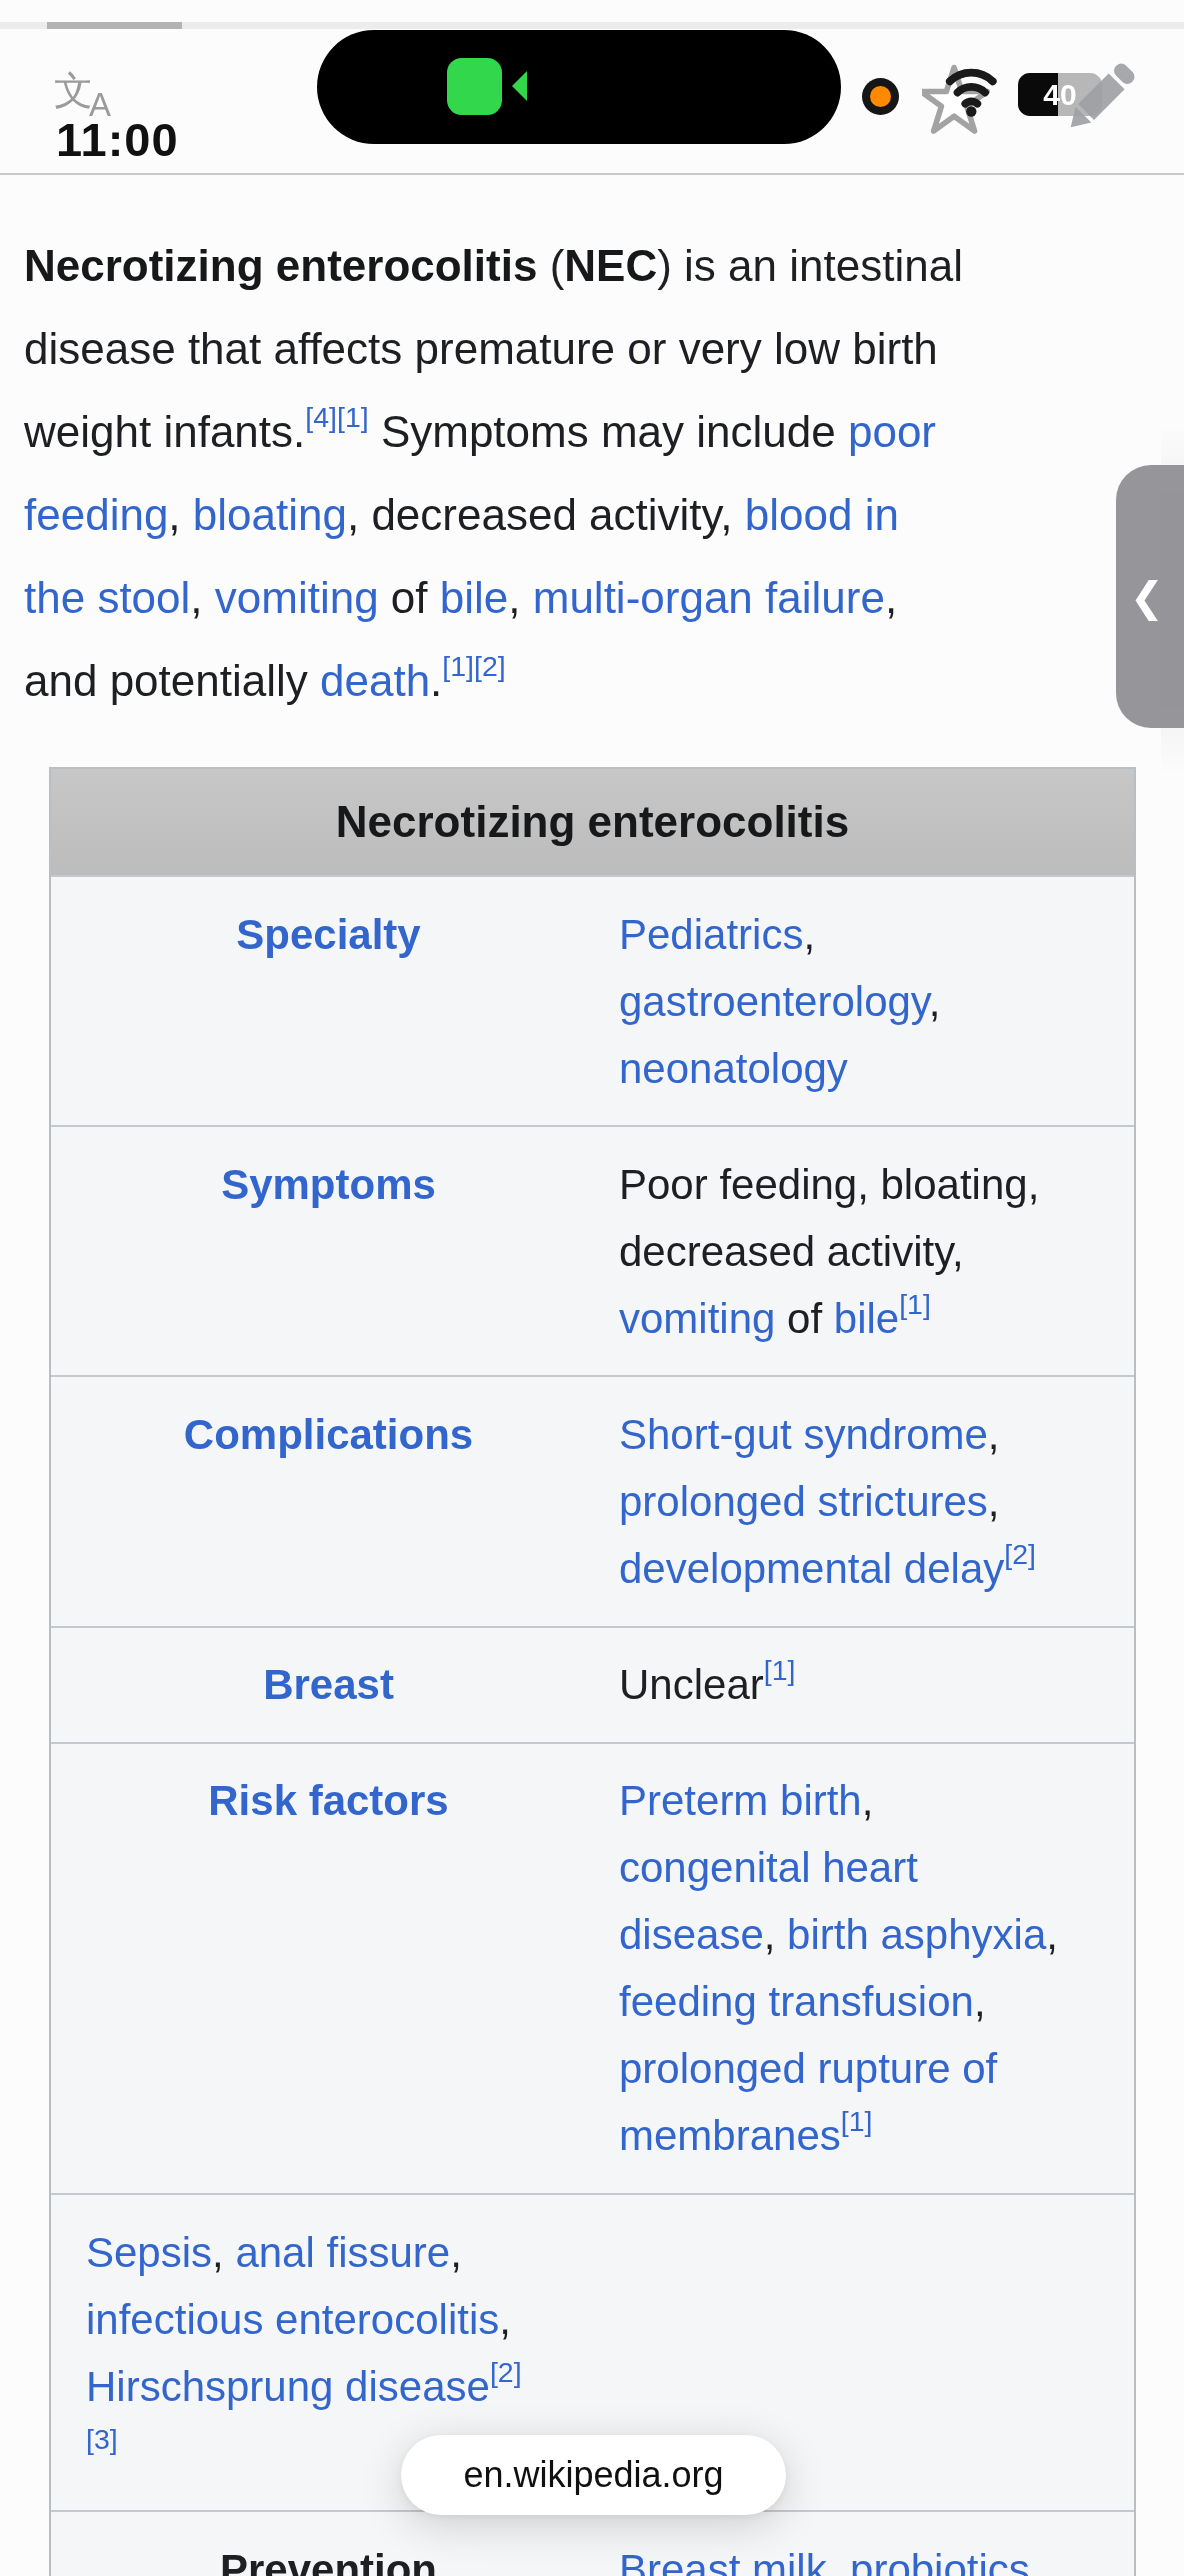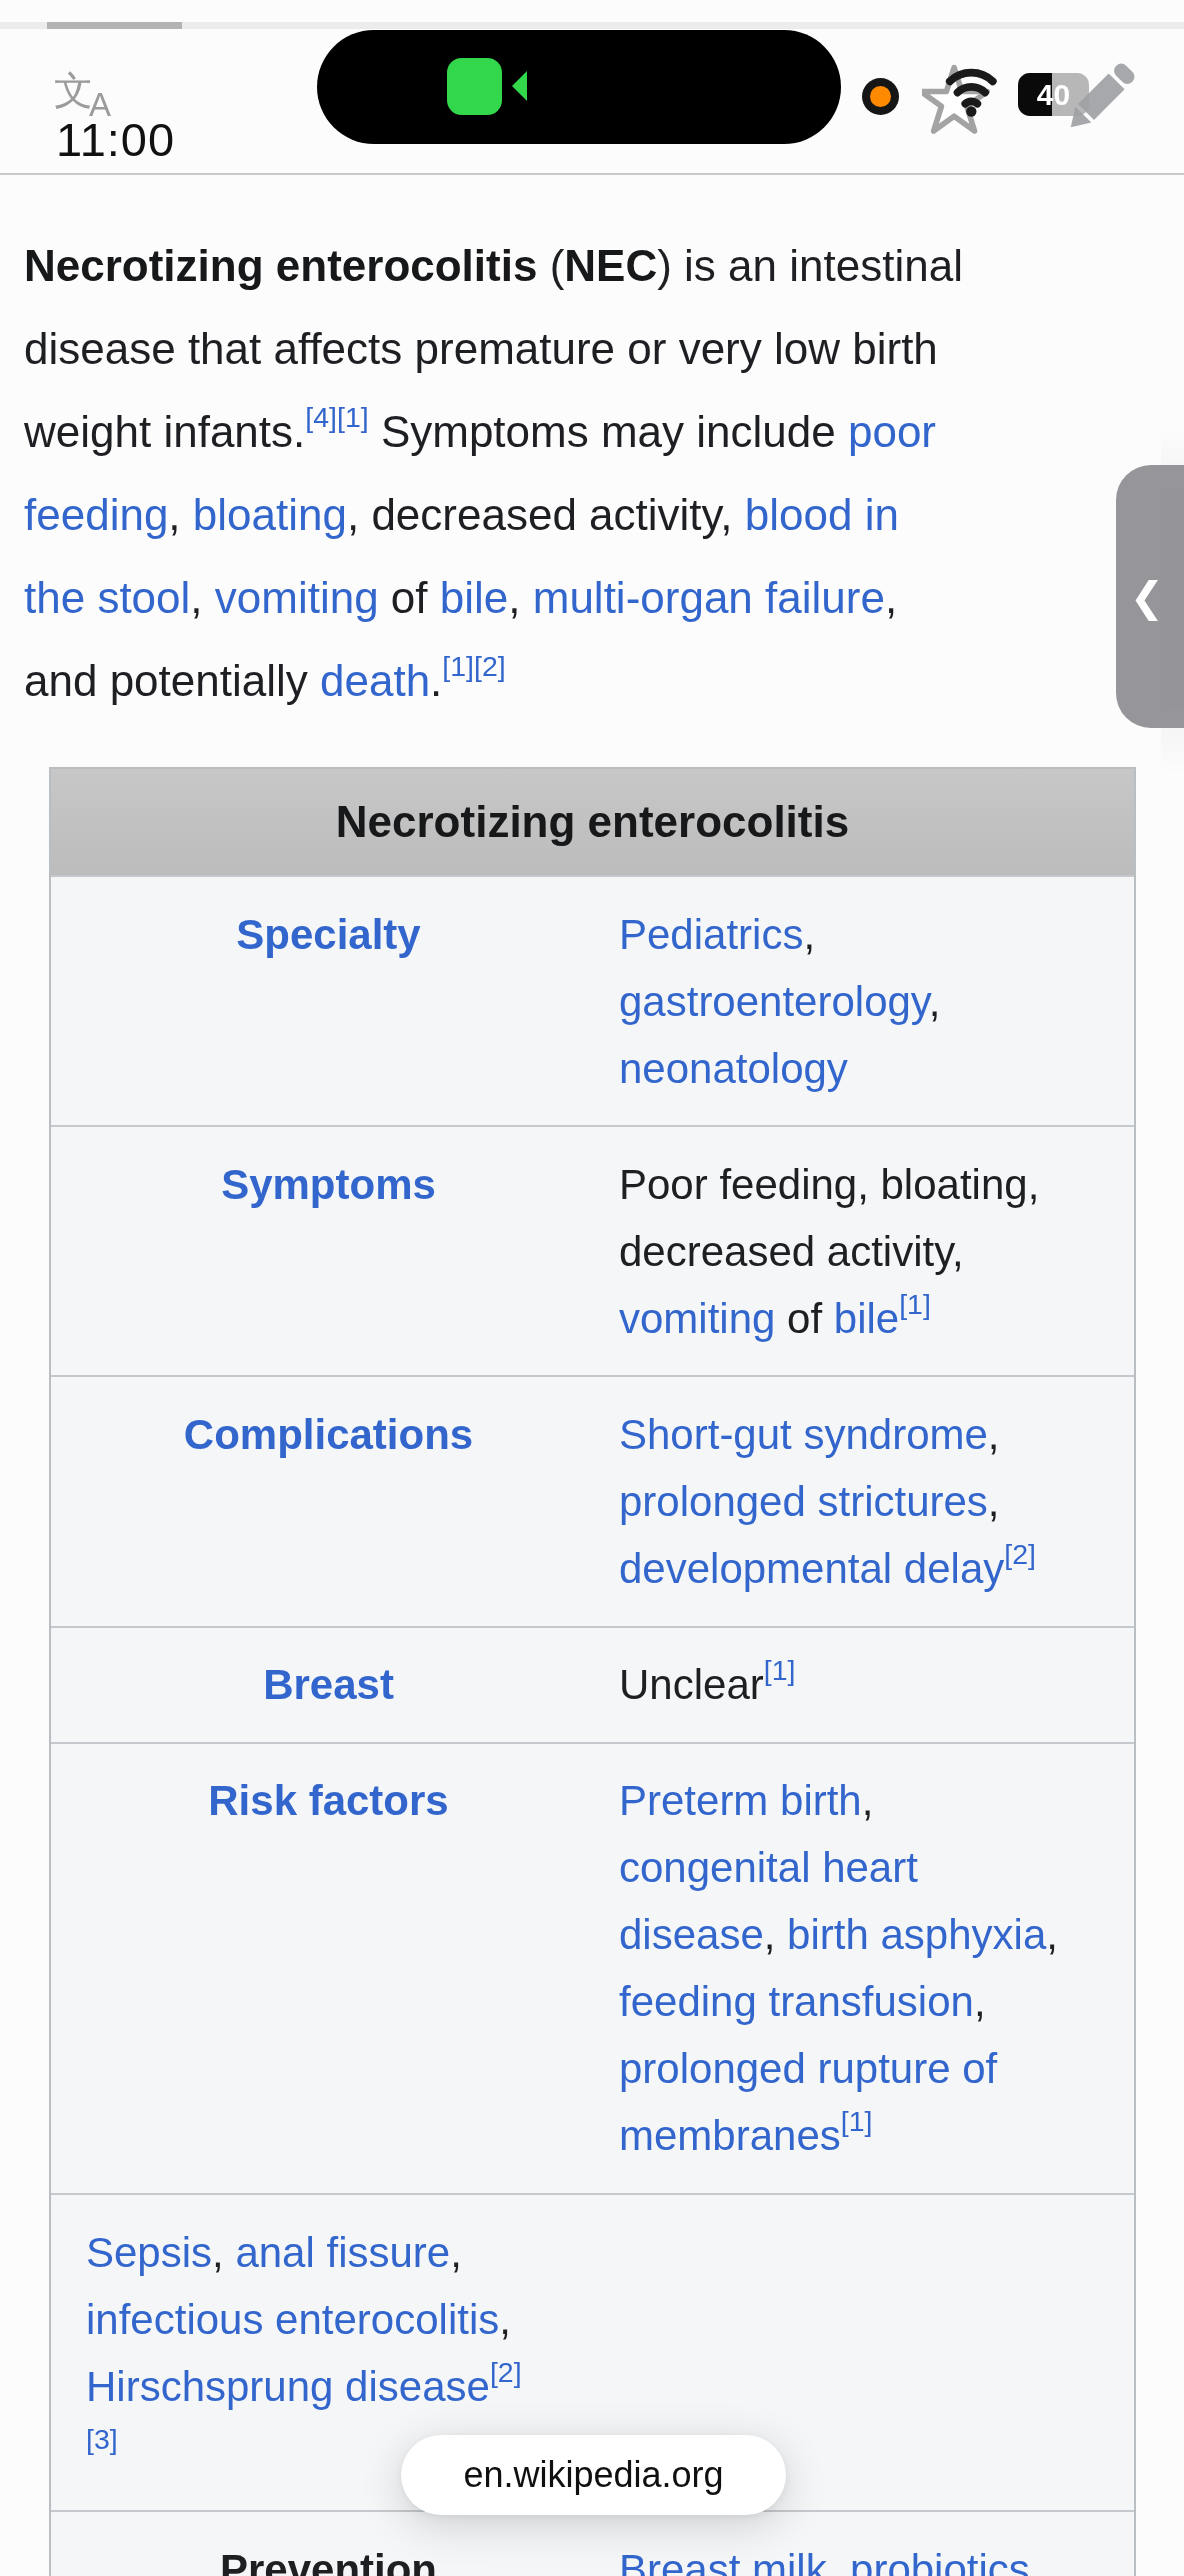--- a/index.html
+++ b/index.html
@@ -9,30 +9,30 @@
     font-family:"Liberation Sans","DejaVu Sans",sans-serif;
     -webkit-font-smoothing:antialiased;
   }
   
   .status-bar{position:relative;height:173px;border-bottom:2px solid #c9c9c9;background:#fcfcfc;}
   .progress-track{position:absolute;top:21.6px;left:0;width:100%;height:7.9px;background:#ececec;}
   .progress-fill{position:absolute;top:21.6px;left:47px;width:135px;height:7.9px;background:#b3b3b3;}
   .left-cluster{position:absolute;left:54px;top:61px;display:flex;align-items:flex-start;flex-direction:column;}
   .translate-icon{color:#9b9b9b;font-size:39px;line-height:39px;position:relative;top:9.8px;letter-spacing:-2px;}
   .translate-icon .tr-a{font-size:33px;position:relative;top:11.8px;left:-2px;}
-  .time{font-size:47px;font-weight:400;color:#111;letter-spacing:1px;line-height:47px;position:relative;top:13.8px;margin-left:2px;}
+  .time{font-size:47px;font-weight:700;color:#111;letter-spacing:1px;line-height:47px;position:relative;top:13.8px;margin-left:2px;}
   .island{position:absolute;left:317px;top:29.5px;width:524px;height:114px;background:#000;border-radius:57px;}
   .cam{position:absolute;left:130px;top:28.5px;width:55px;height:57px;background:#32d74b;border-radius:14.7px;}
   .cam-lens{position:absolute;left:195px;top:41px;width:0;height:0;
     border-right:15.7px solid #32d74b;border-top:15.7px solid transparent;border-bottom:15.7px solid transparent;}
   .mic-dot{position:absolute;left:862px;top:78px;width:37px;height:37px;background:#161616;border-radius:50%;}
   .mic-dot i{position:absolute;left:7.9px;top:7.9px;width:21.6px;height:21.6px;background:#ff8a00;border-radius:50%;}
   .wifi-star{position:absolute;left:922px;top:53px;width:90px;height:86px;}
   .battery{position:absolute;left:1018px;top:73px;width:71px;height:43px;border-radius:11.8px;overflow:hidden;
-    background:linear-gradient(to right,#0a0a0a 0 48%,#b7b7b7 48%);}
+    background:linear-gradient(to right,#0a0a0a 0 48%,#b7b7b7 48%);padding-left:13px;}
   .battery span{position:absolute;inset:0;display:flex;align-items:center;justify-content:center;
     color:#fff;font-size:30px;font-weight:700;letter-spacing:0px;}
   .pencil{position:absolute;left:1053px;top:51px;width:94px;height:94px;opacity:.92;}
   
   .intro{margin:49px 49px 0 24px;width:1106px;font-size:44px;line-height:83px;color:#1d1f22;}
   .intro b{font-weight:700;color:#17181a;}
   a.wlink{color:#3366cc;text-decoration:none;cursor:pointer;}
   sup.ref{color:#3366cc;font-size:28.5px;line-height:0;position:relative;top:-3.9px;vertical-align:super;cursor:pointer;}
   
   .infobox{margin:45px 49px 0 49px;width:1087px;border:2px solid #b9bec3;background:#f5f6f8;box-sizing:border-box;}

